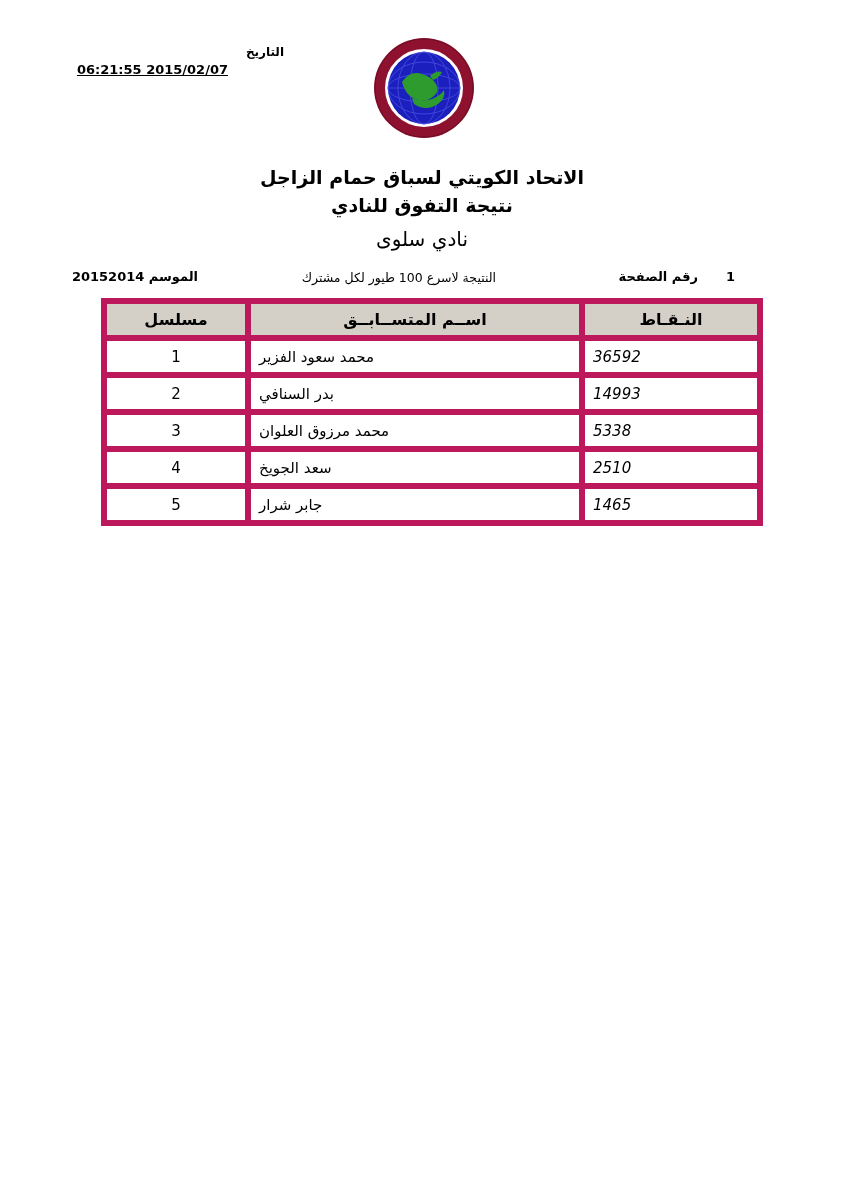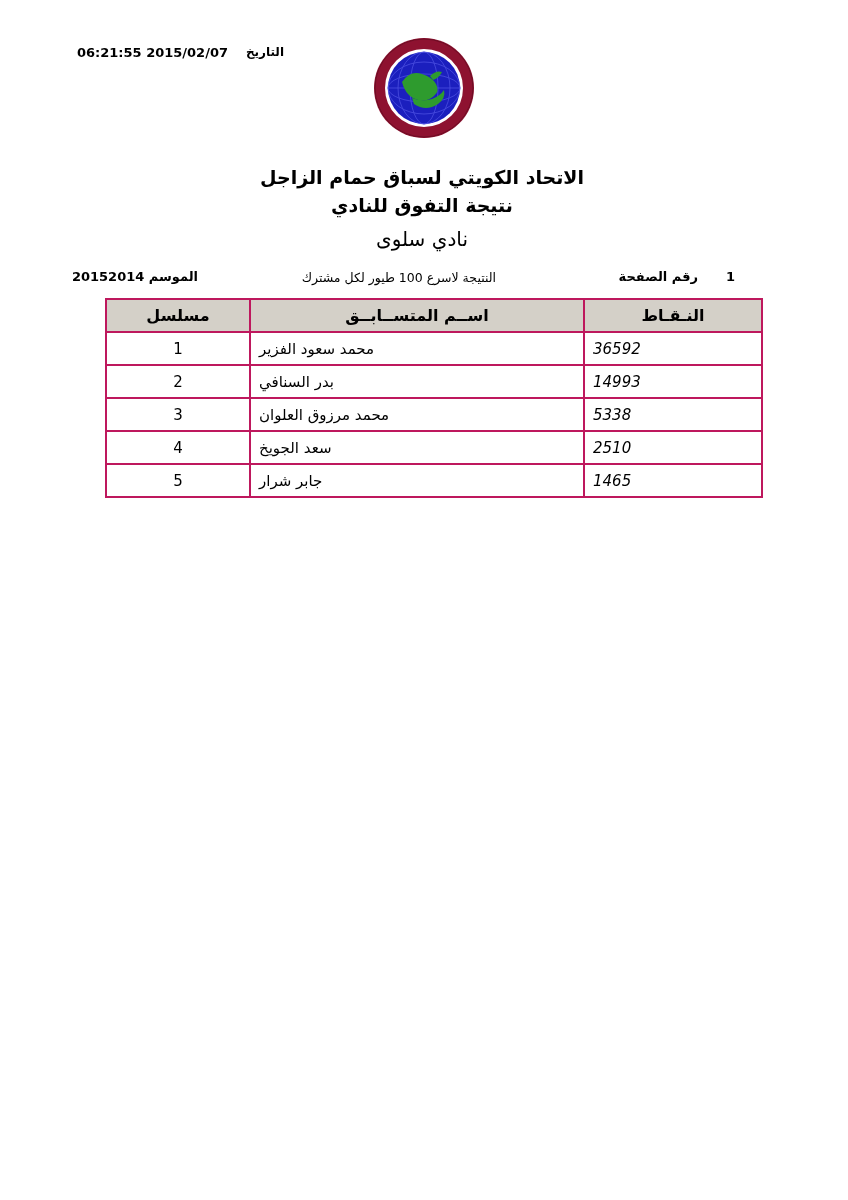--- a/index.html
+++ b/index.html
@@ -36,27 +36,28 @@
     position: absolute;
     top: 9px;
     right: 564px;
     font-size: 12px;
     font-weight: bold;
     letter-spacing: 0;
   }
 
   .date-value {
     position: absolute;
-    top: 9px;
+    top: 26px;
     right: 620px;
     font-size: 13px;
     font-weight: bold;
     direction: ltr;
     unicode-bidi: embed;
     white-space: nowrap;
+    text-decoration: underline;
   }
 
   
   .logo-wrap {
     position: absolute;
     top: 0;
     left: 50%;
     transform: translateX(-50%);
     width: 104px;
     height: 104px;
@@ -129,21 +130,21 @@
   .results-table {
     position: absolute;
     top: 298px;
     right: 85px;
     width: 656px;
     border-collapse: collapse;
     table-layout: fixed;
   }
   .results-table th,
   .results-table td {
-    border: 2px solid #be185d;
+    border: 6px solid #be185d;
     height: 31px;
     padding: 0 8px;
     font-size: 15px;
     vertical-align: middle;
   }
   .results-table thead th {
     background: #d4d0c8;
     font-weight: bold;
     font-size: 16px;
     text-align: center;

